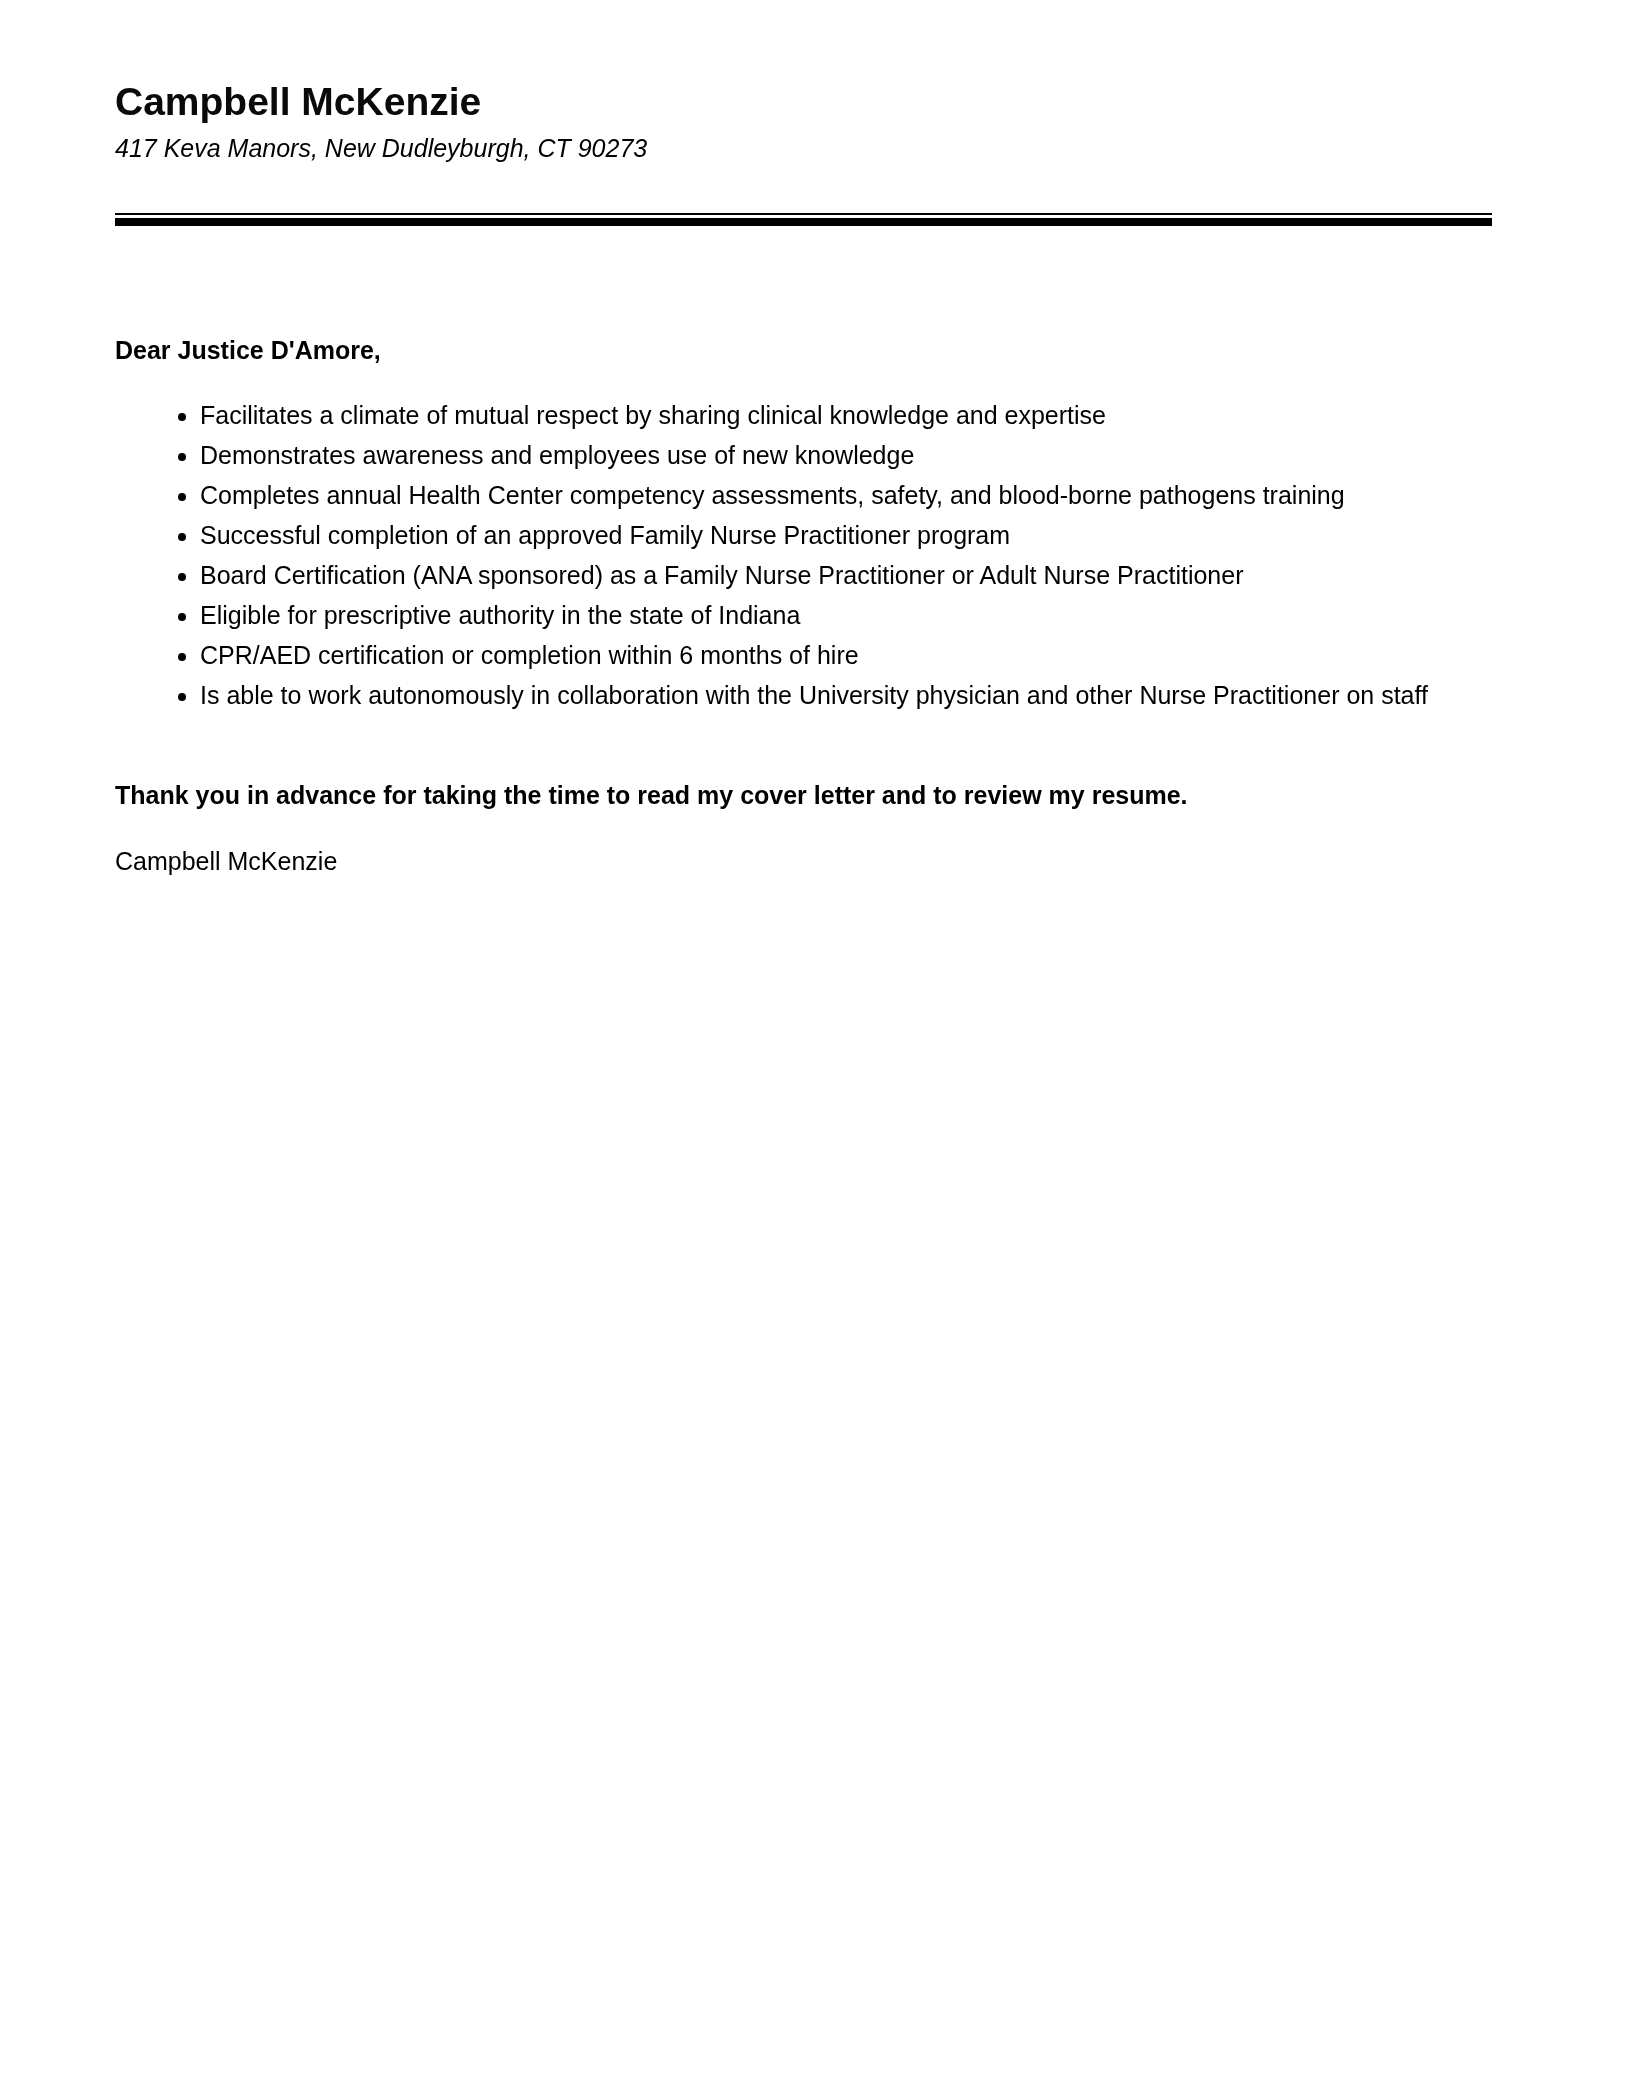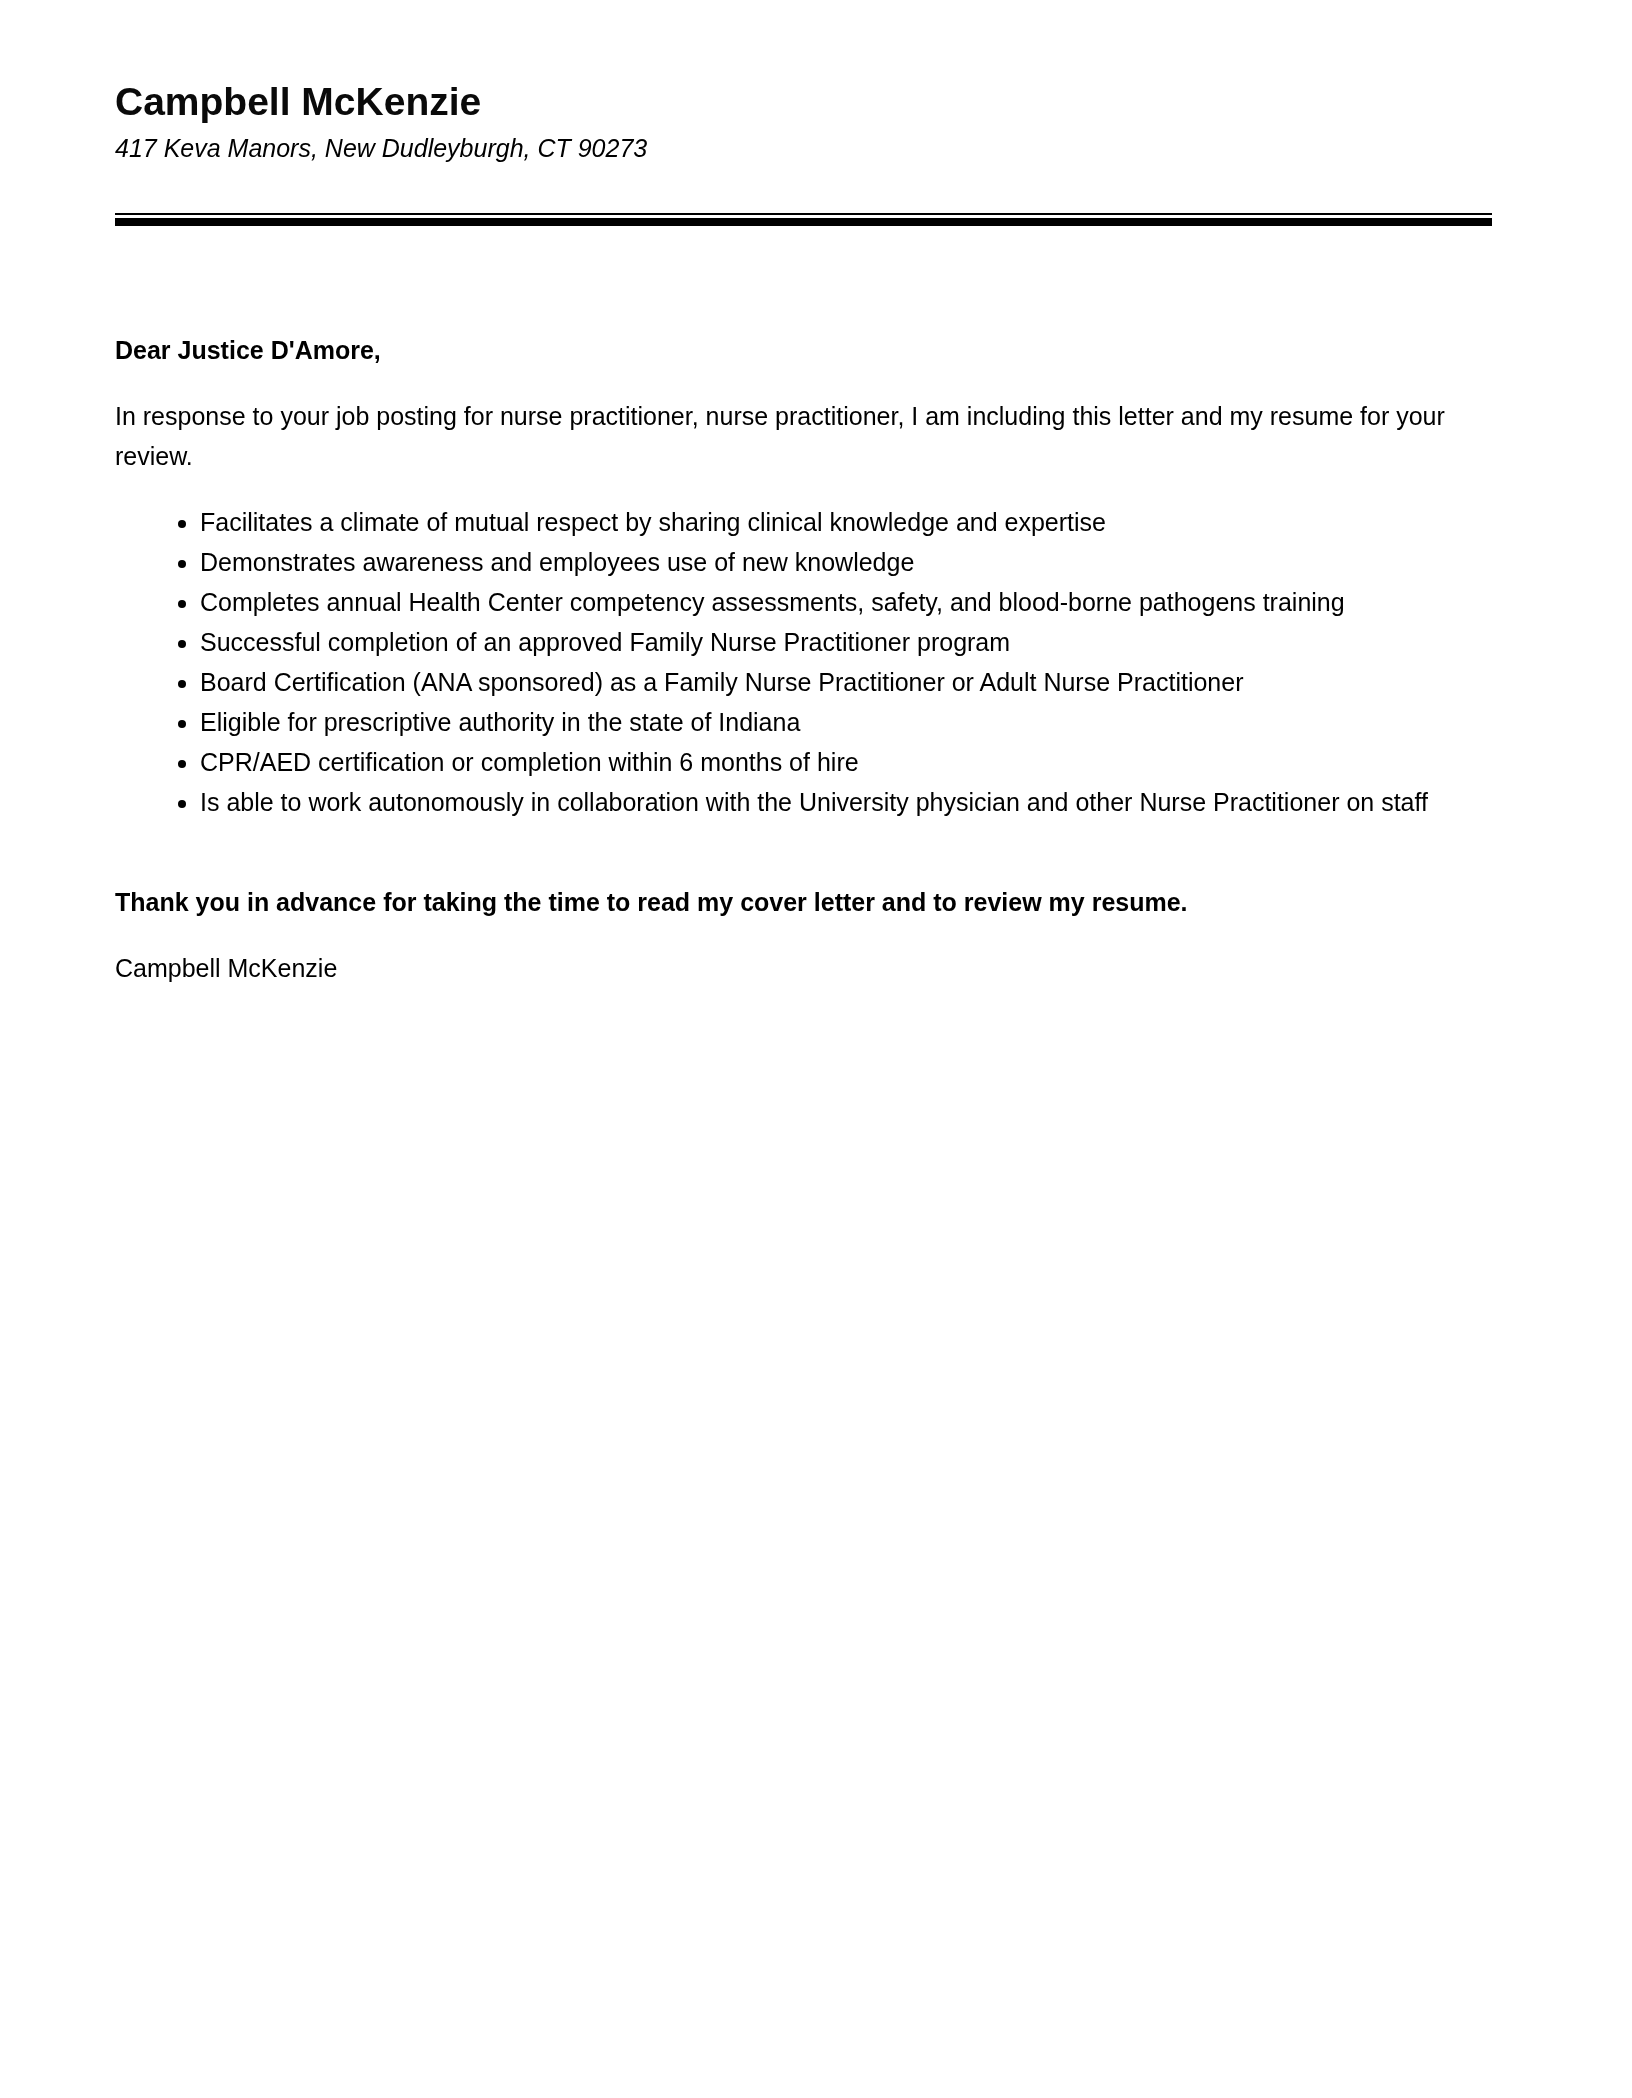--- a/index.html
+++ b/index.html
@@ -76,21 +76,20 @@
     <h1 class="sender-name">Campbell McKenzie</h1>
     <p class="sender-address">417 Keva Manors, New Dudleyburgh, CT 90273</p>
   </header>
 
   <div class="header-divider"></div>
 
   <main class="body-text">
 
     <p class="salutation">Dear Justice D'Amore,</p>
 
-    <p>In response to your job posting for nurse practitioner, nurse practitioner, I am including this letter and my resume for your review.</p>
 
 
 
     <ul class="qualifications">
       <li>Facilitates a climate of mutual respect by sharing clinical knowledge and expertise</li>
       <li>Demonstrates awareness and employees use of new knowledge</li>
       <li>Completes annual Health Center competency assessments, safety, and blood-borne pathogens training</li>
       <li>Successful completion of an approved Family Nurse Practitioner program</li>
       <li>Board Certification (ANA sponsored) as a Family Nurse Practitioner or Adult Nurse Practitioner</li>
       <li>Eligible for prescriptive authority in the state of Indiana</li>

